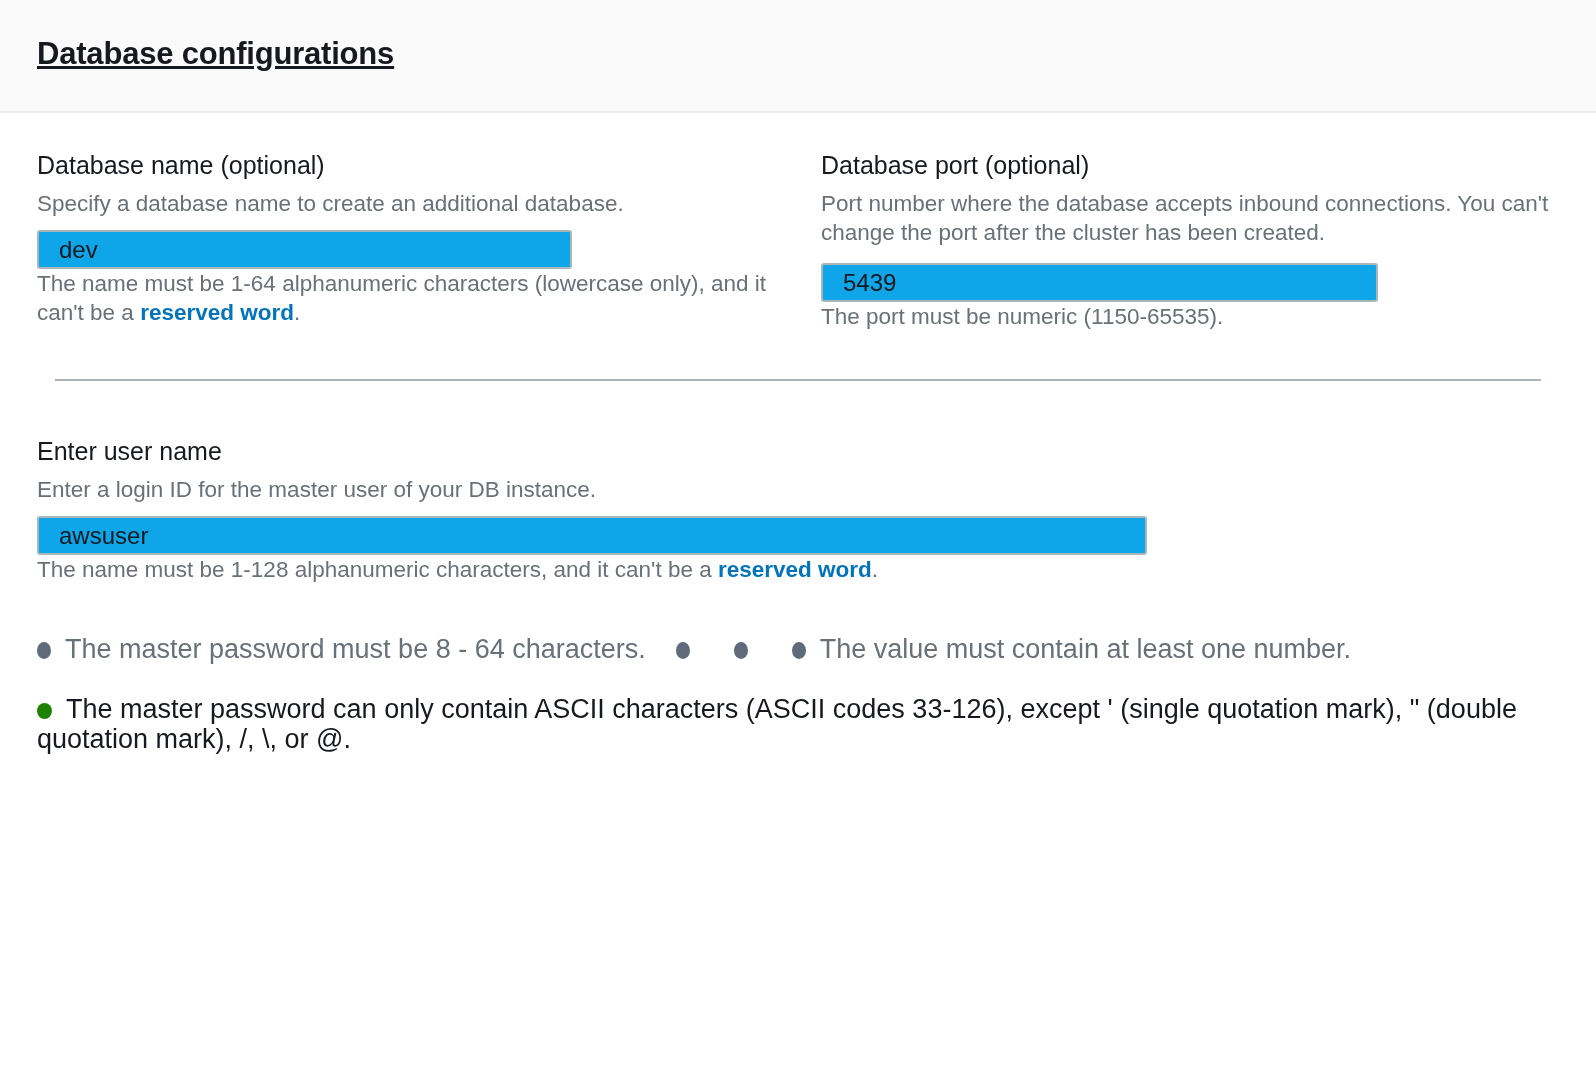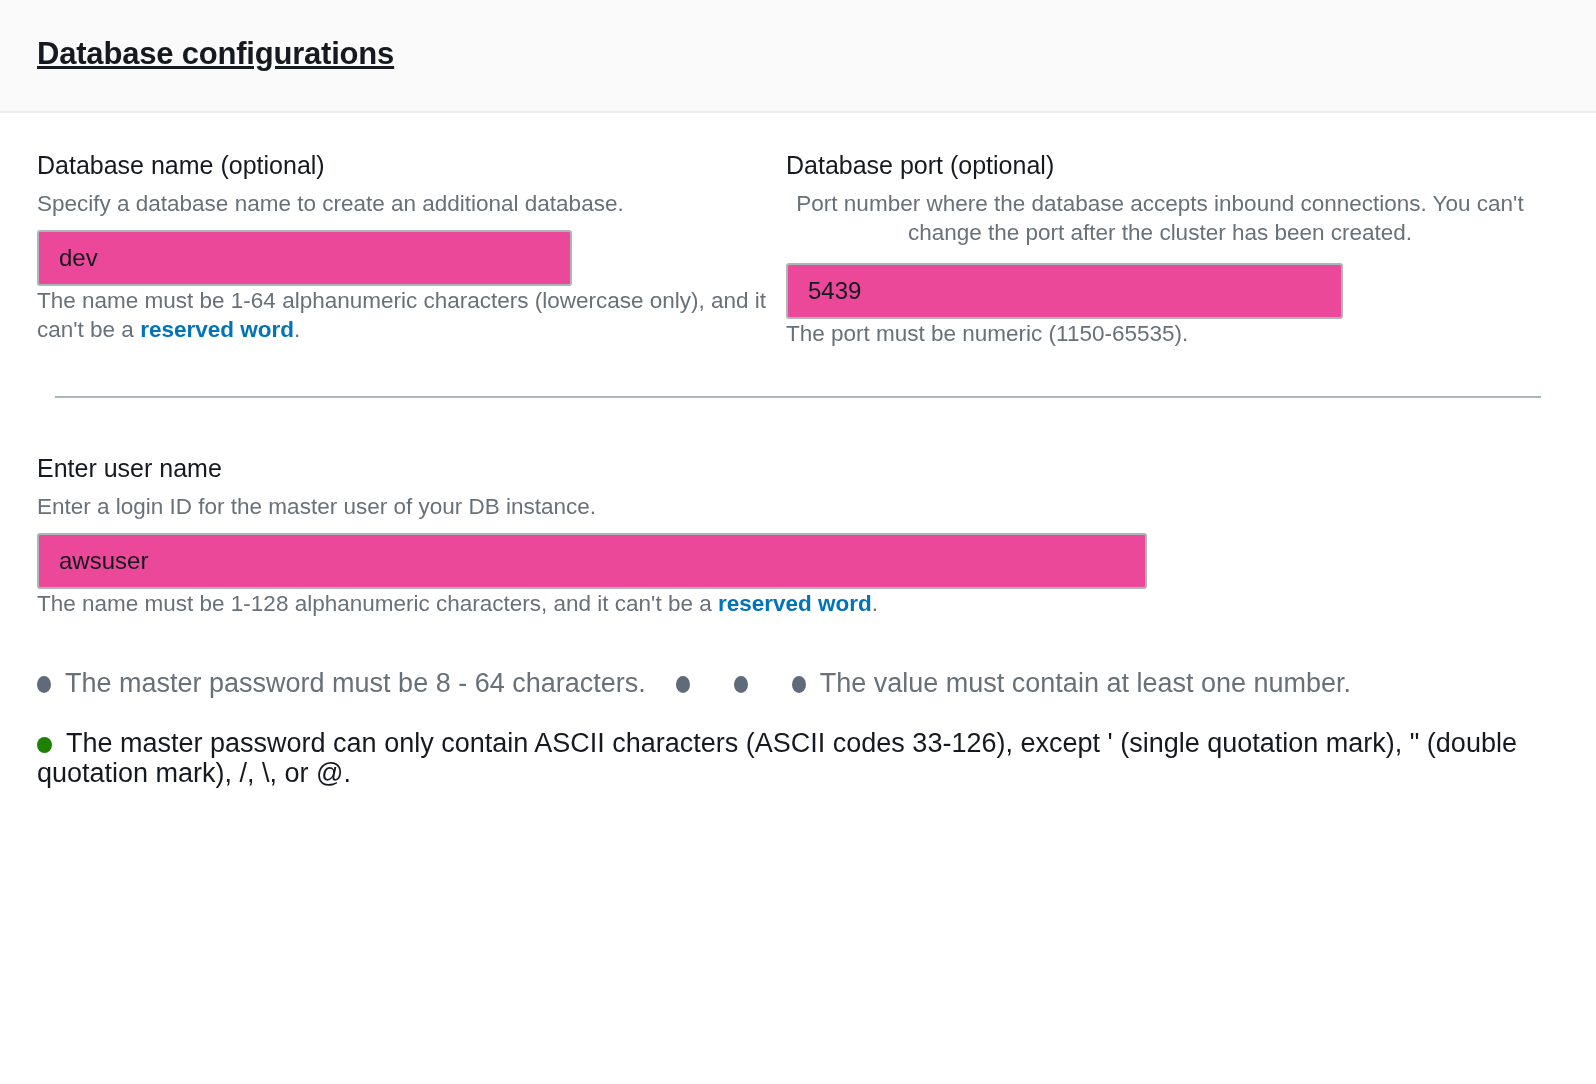--- a/index.html
+++ b/index.html
@@ -21,41 +21,41 @@
     font-weight: 700;
     color: #16191f;
     letter-spacing: -0.2px;
     text-decoration: underline;
   }
   .panel-body { padding: 38px 37px 0 37px; }
 
   .grid-row {
     display: grid;
     grid-template-columns: 735px auto;
-    column-gap: 14px;
+    column-gap: 49px;
   }
   .field-label {
     font-size: 25px;
     color: #16191f;
     margin-bottom: 9px;
   }
   .field-desc {
     font-size: 22.5px;
     line-height: 29px;
     color: #687078;
     margin-bottom: 12px;
   }
-  .col-right .field-desc { max-width: 748px; text-align: center; }
+  .col-right .field-desc { max-width: 748px; }
 
   .text-input {
     display: block;
-    height: 56px;
+    height: 39px;
     border: 2px solid #aab7b8;
     border-radius: 3px;
-    background: #ec4899;
+    background: #0ea5e9;
     font-family: "Liberation Sans", sans-serif;
     font-size: 24px;
     color: #16191f;
     padding: 0 20px;
     outline: none;
   }
   .input-dbname { width: 535px; }
   .input-dbport { width: 557px; margin-top: 16px; }
   .input-wide   { width: 1110px; }
 

